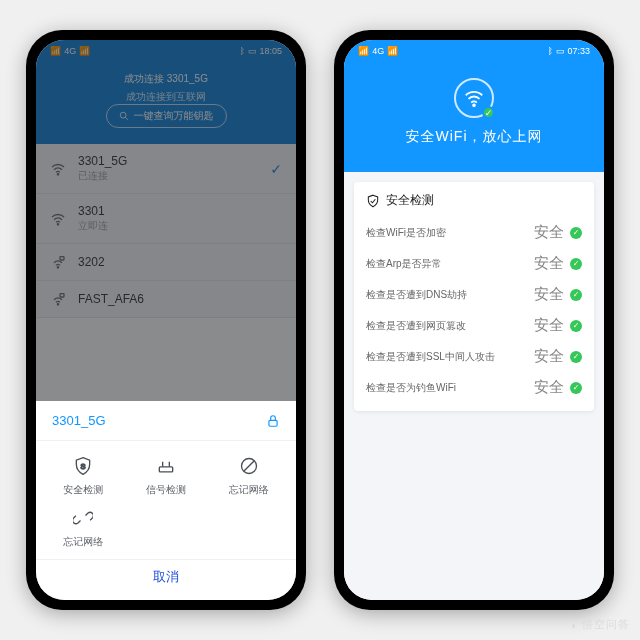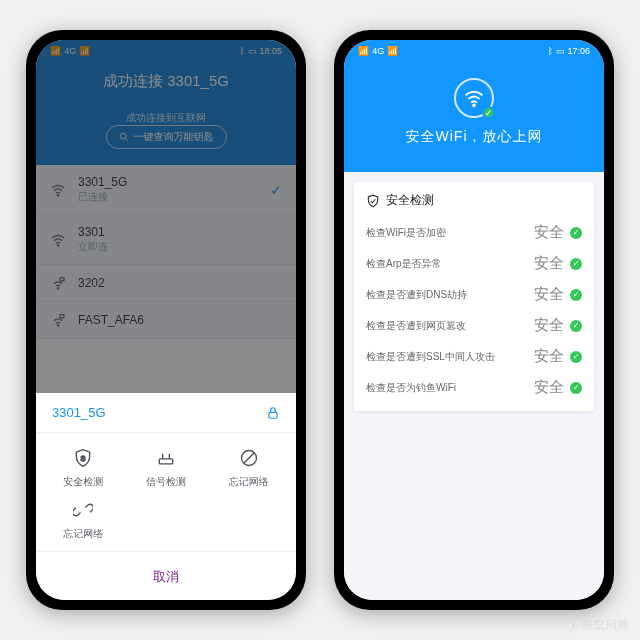--- a/index.html
+++ b/index.html
@@ -50,21 +50,21 @@
   .sb-blue { background:#1182d8; }
   .sb-blue2 { background:#1296ff; }
 
   
   .left-header {
     background:#1182d8;
     color:#fff;
     text-align:center;
     padding: 10px 0 16px;
   }
-  .left-header .title { font-size:15px; font-weight:400; margin-bottom:20px; }
+  .left-header .title { font-size:10px; font-weight:400; margin-bottom:4px; }
   .left-header .subtitle { font-size:10px; opacity:0.8; }
   .pill {
     display:inline-flex; align-items:center; gap:5px;
     border:1px solid rgba(255,255,255,0.7);
     border-radius:14px;
     padding:4px 12px;
     font-size:10px;
   }
   .wifi-list { background:#f6f7f9; flex:0 0 auto; }
   .wifi-row {
@@ -114,23 +114,23 @@
     font-size:10px; color:#5b5f66;
   }
   .action .aicon {
     width:22px; height:22px;
     display:flex; align-items:center; justify-content:center;
     color:#4a4e55;
   }
   .cancel {
     border-top:1px solid #eef0f3;
     text-align:center;
-    padding:16px 0 14px;
+    padding:8px 0 14px;
     font-size:13px;
-    color:#701a75;
+    color:#1d4ed8;
   }
 
   
   .right-hero {
     background:#1296ff;
     color:#fff;
     text-align:center;
     padding: 16px 0 26px;
   }
   .hero-icon {
@@ -332,21 +332,21 @@
     <div class="screen">
       <div class="statusbar sb-blue2">
         <div class="status-left">
           <span>📶</span>
           <span>4G</span>
           <span>📶</span>
         </div>
         <div class="status-right">
           <span>ᛒ</span>
           <span>▭</span>
-          <span>17:06</span>
+          <span>07:33</span>
         </div>
       </div>
 
       <div class="right-hero">
         <div class="hero-icon">
           <svg width="22" height="22" viewBox="0 0 24 24" fill="none" stroke="#fff" stroke-width="2">
               <path d="M3 9c5-5 13-5 18 0"></path>
               <path d="M6 13c3.5-3.5 8.5-3.5 12 0"></path>
               <path d="M9 17c1.7-1.7 4.3-1.7 6 0"></path>
               <circle cx="12" cy="20" r="1" fill="#fff"></circle>

